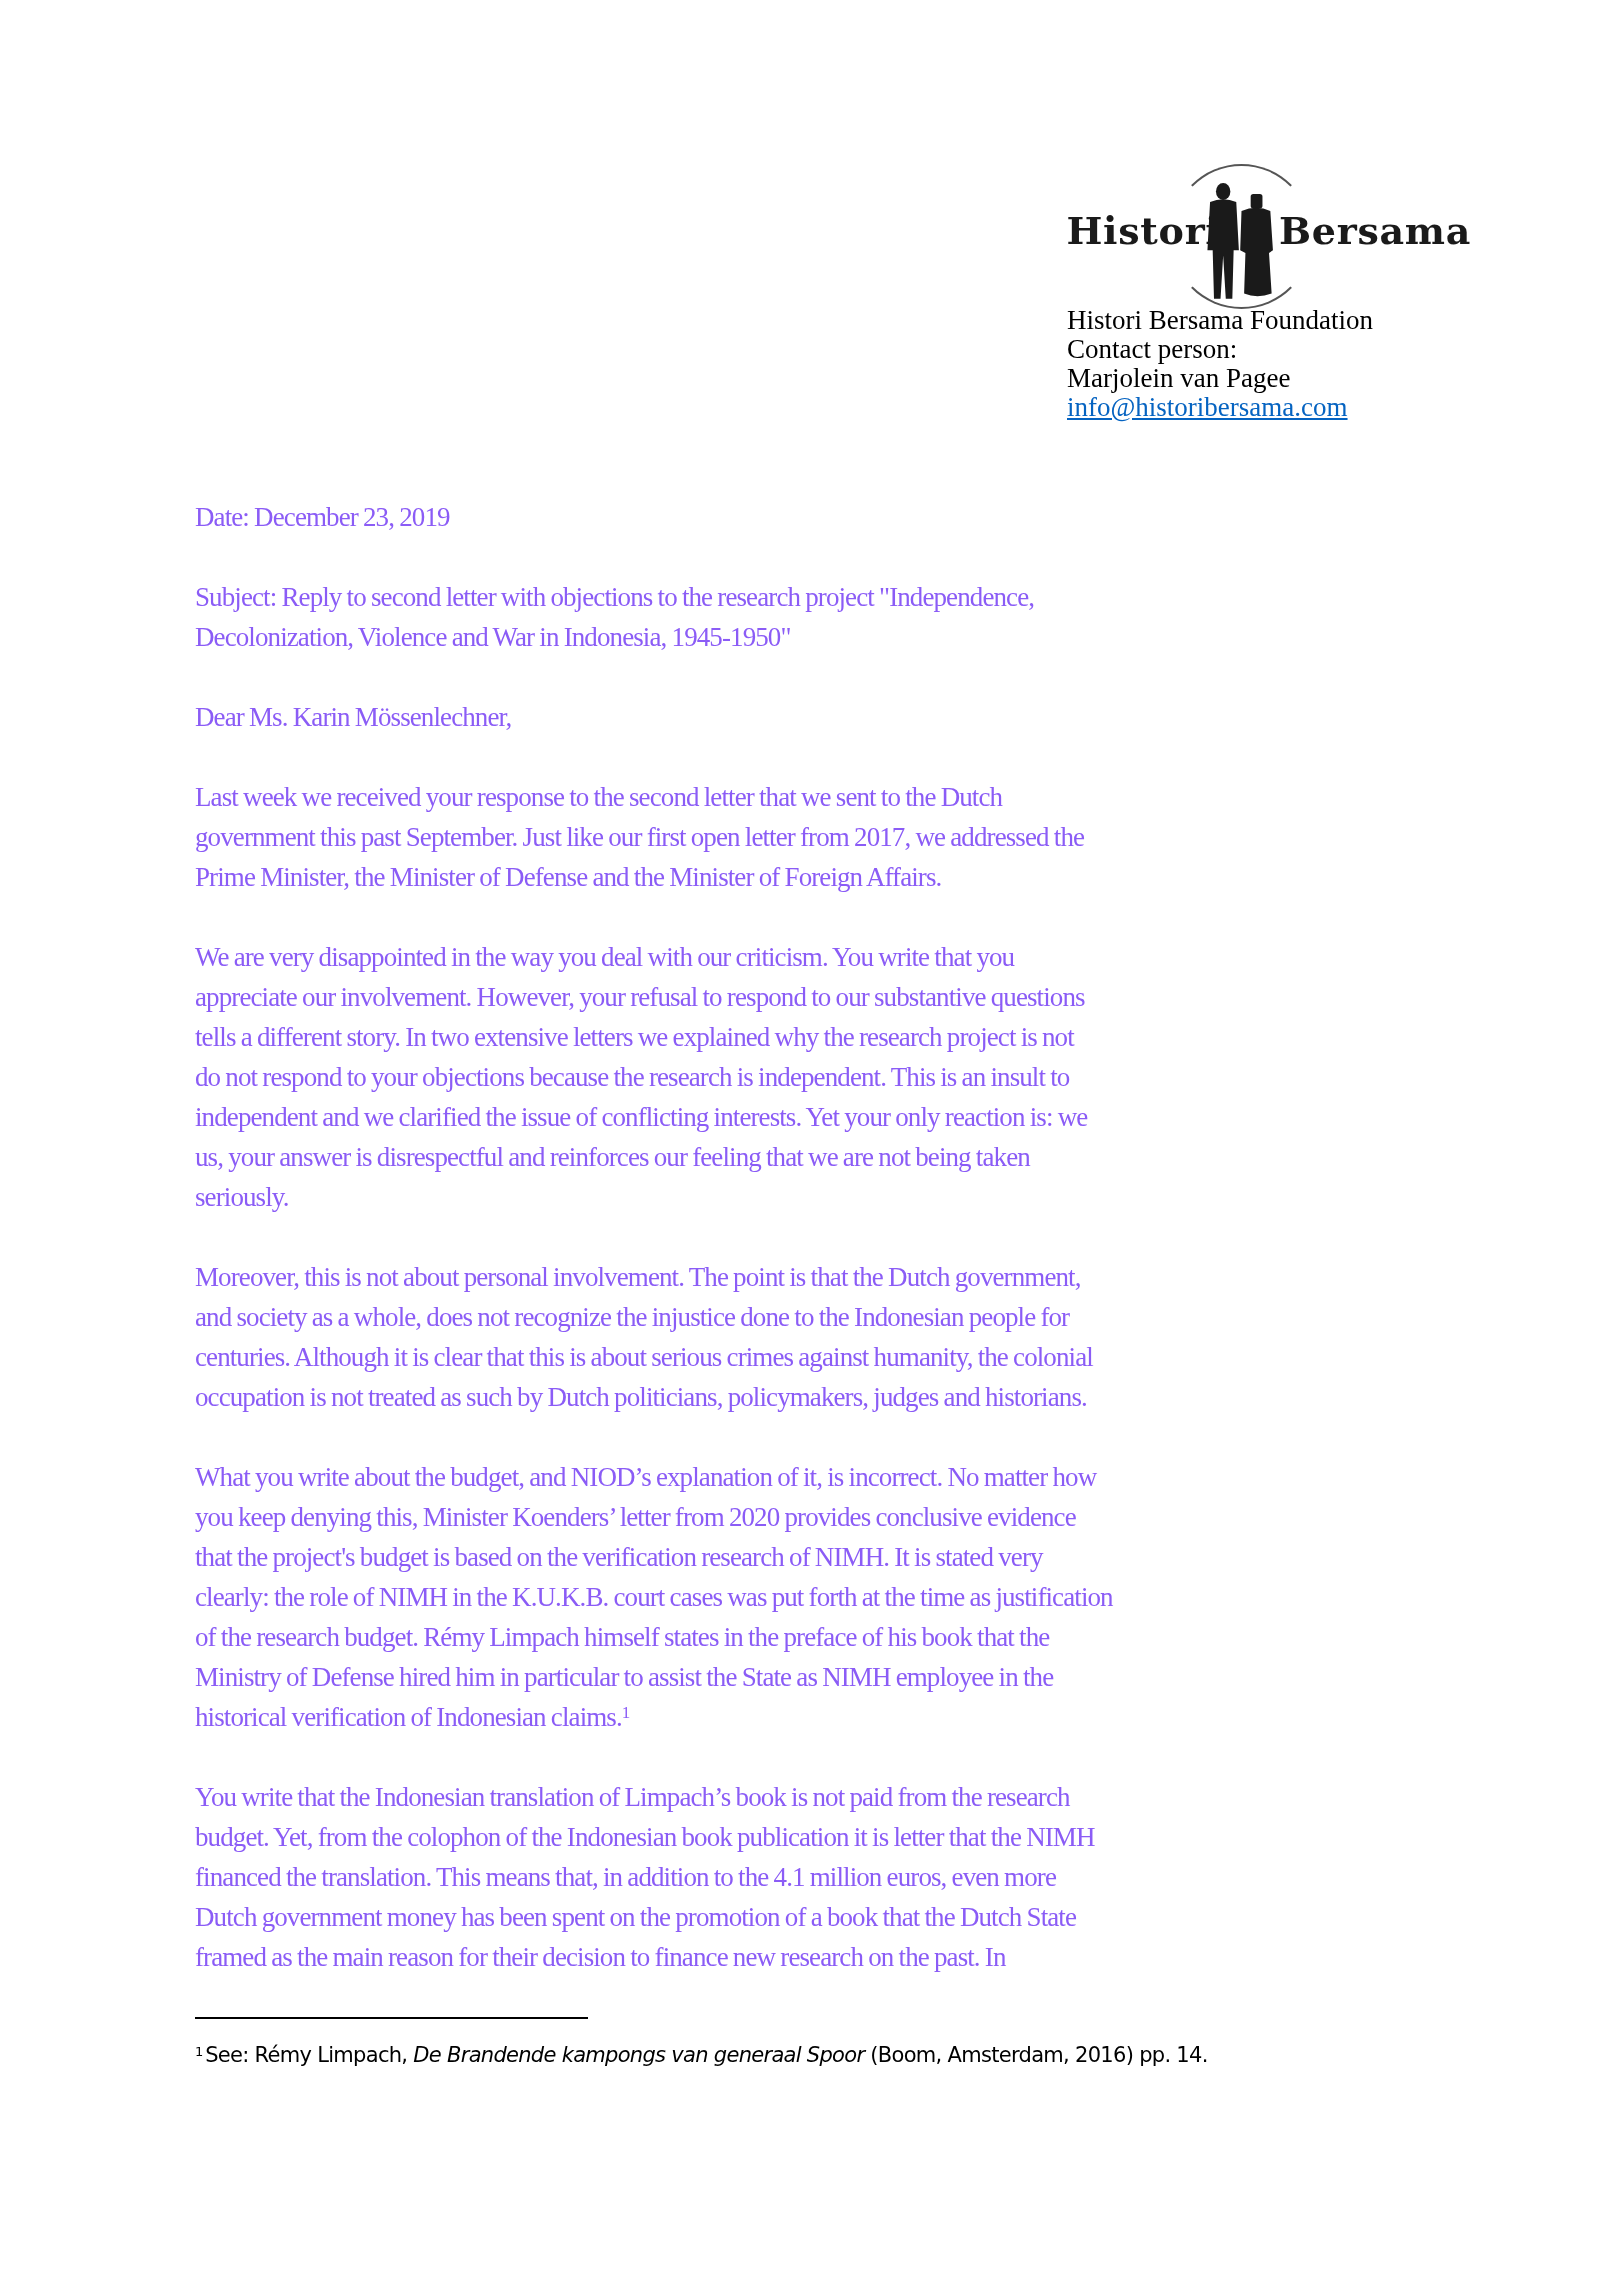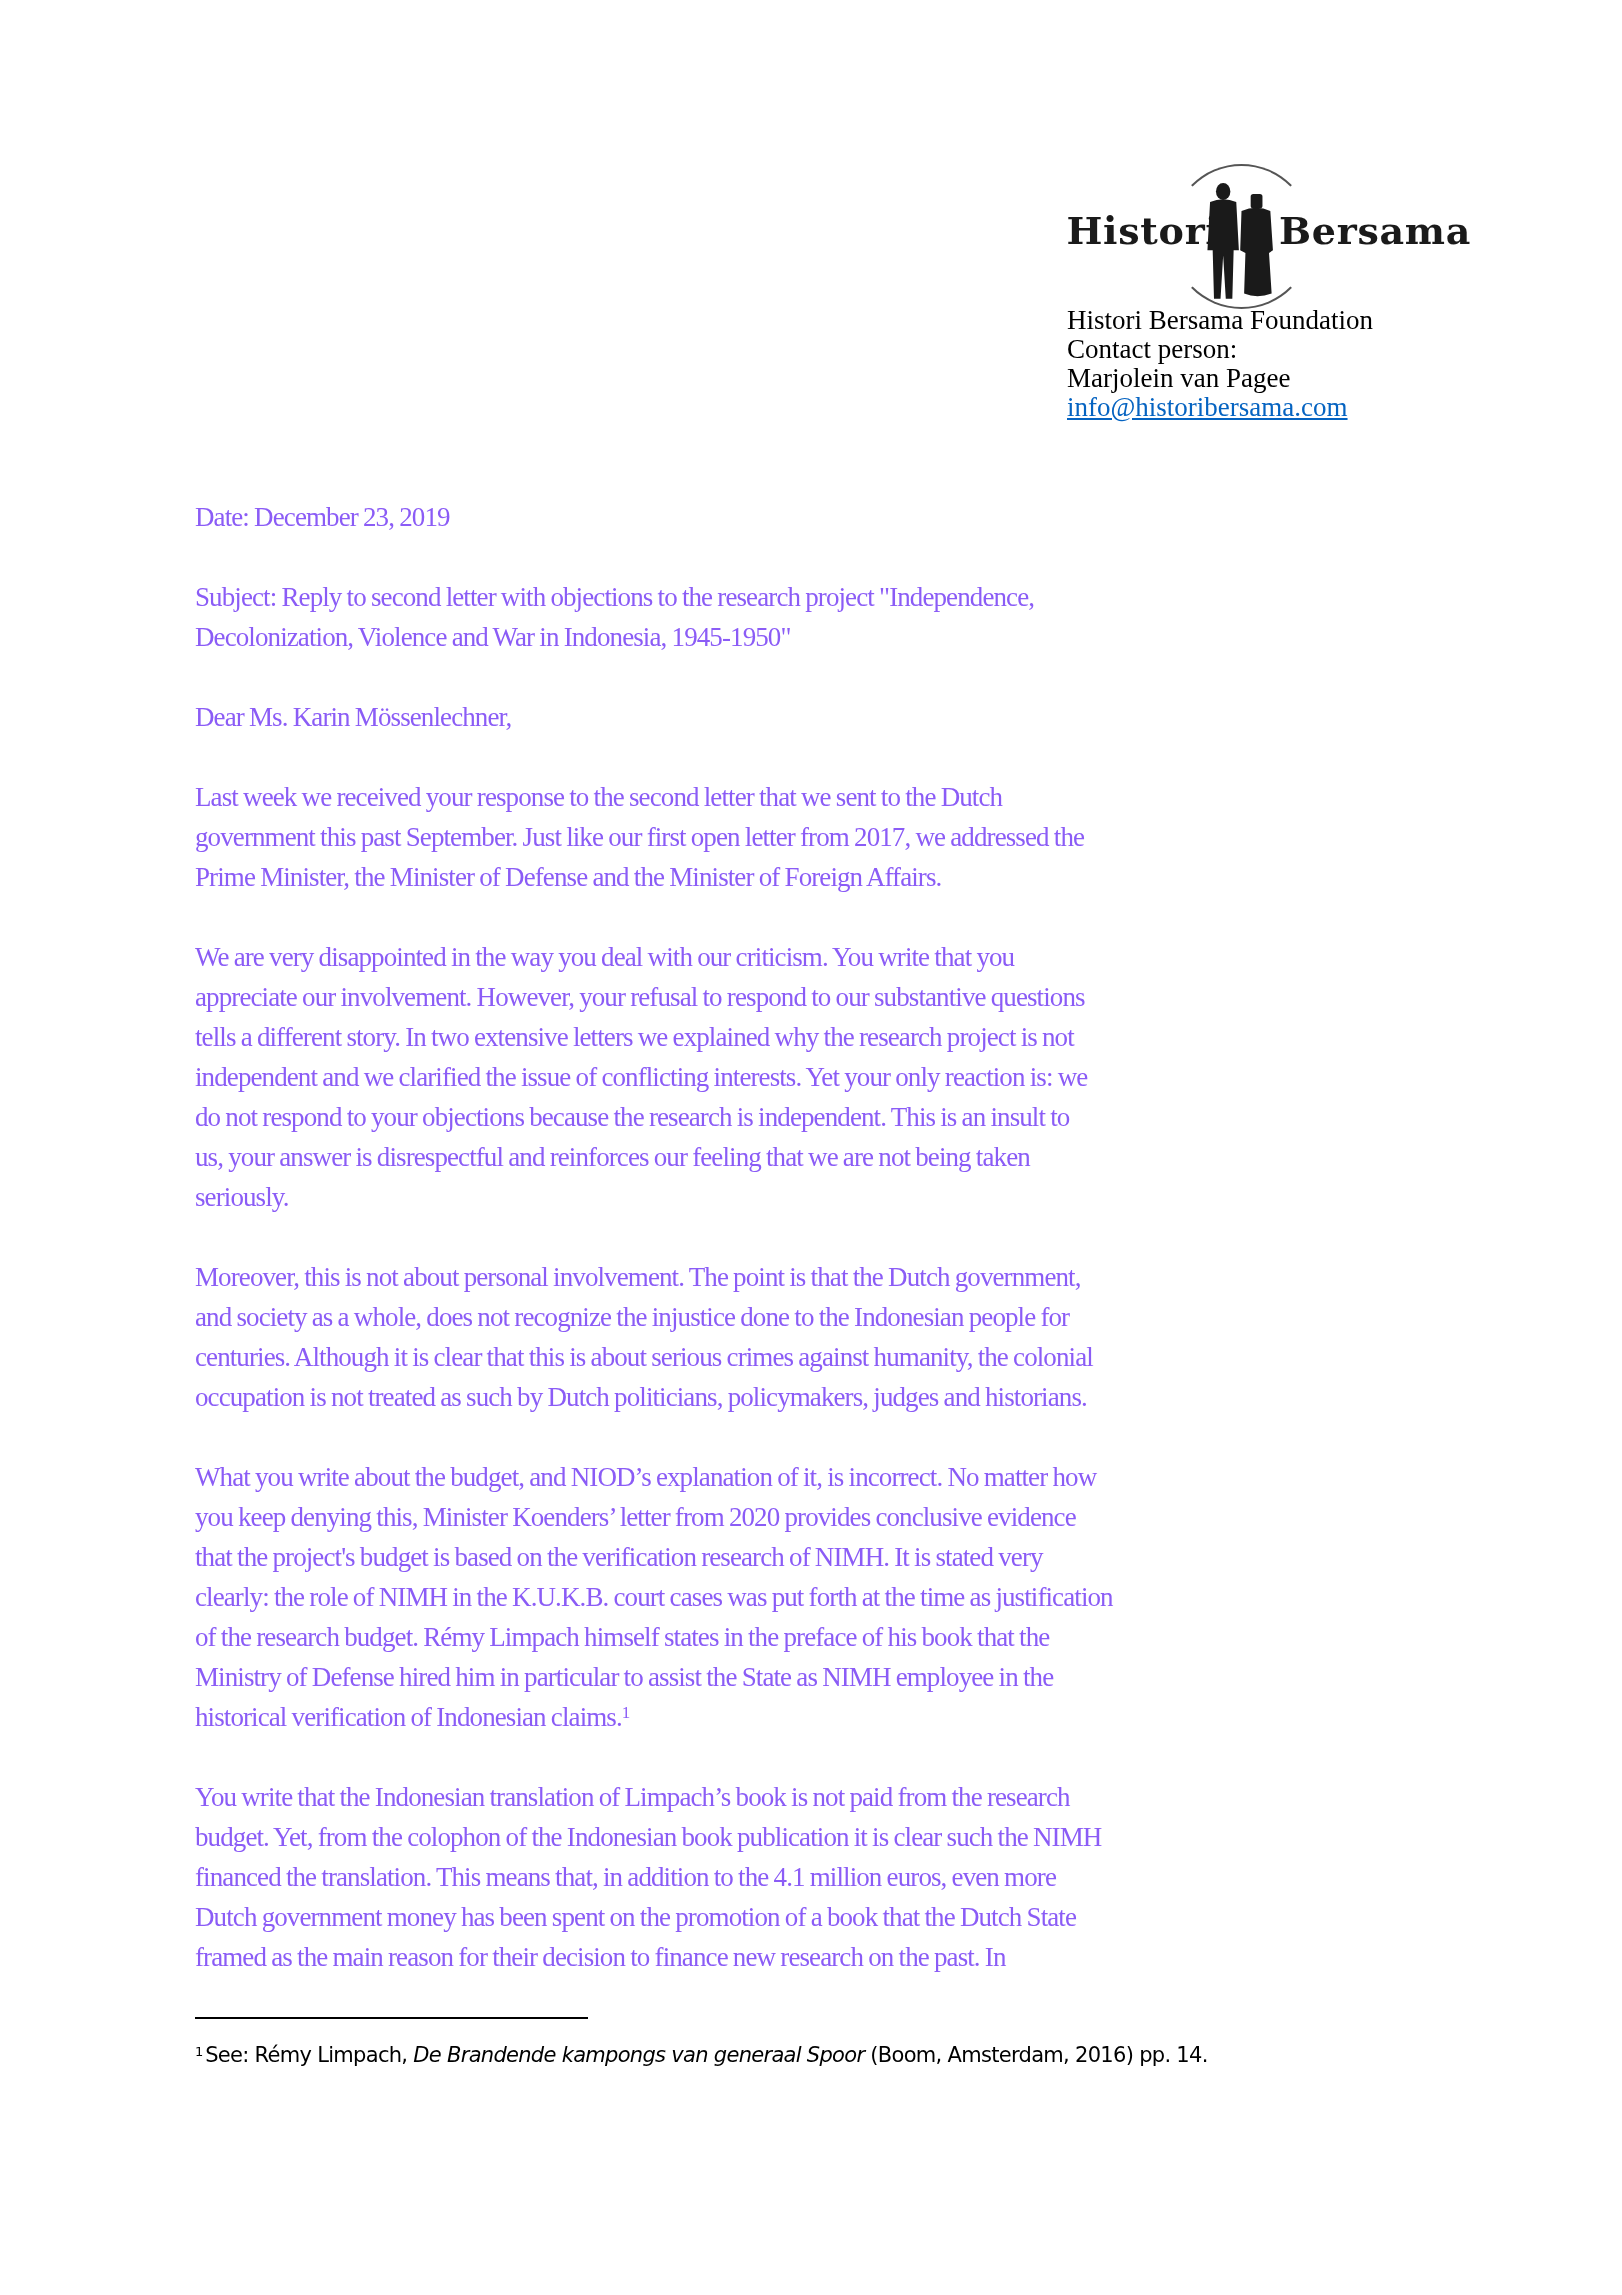--- a/index.html
+++ b/index.html
@@ -72,22 +72,22 @@
     <p>
       <span class="ln">Last week we received your response to the second letter that we sent to the Dutch</span>
       <span class="ln">government this past September. Just like our first open letter from 2017, we addressed the</span>
       <span class="ln">Prime Minister, the Minister of Defense and the Minister of Foreign Affairs.</span>
     </p>
 
     <p>
       <span class="ln">We are very disappointed in the way you deal with our criticism. You write that you</span>
       <span class="ln">appreciate our involvement. However, your refusal to respond to our substantive questions</span>
       <span class="ln">tells a different story. In two extensive letters we explained why the research project is not</span>
+      <span class="ln">do not respond to your objections because the research is independent. This is an insult to</span>
       <span class="ln">independent and we clarified the issue of conflicting interests. Yet your only reaction is: we</span>
-      <span class="ln">do not respond to your objections because the research is independent. This is an insult to</span>
       <span class="ln">us, your answer is disrespectful and reinforces our feeling that we are not being taken</span>
       <span class="ln">seriously.</span>
     </p>
 
     <p>
       <span class="ln">Moreover, this is not about personal involvement. The point is that the Dutch government,</span>
       <span class="ln">and society as a whole, does not recognize the injustice done to the Indonesian people for</span>
       <span class="ln">centuries. Although it is clear that this is about serious crimes against humanity, the colonial</span>
       <span class="ln">occupation is not treated as such by Dutch politicians, policymakers, judges and historians.</span>
     </p>
@@ -97,21 +97,21 @@
       <span class="ln">you keep denying this, Minister Koenders’ letter from 2020 provides conclusive evidence</span>
       <span class="ln">that the project's budget is based on the verification research of NIMH. It is stated very</span>
       <span class="ln">clearly: the role of NIMH in the K.U.K.B. court cases was put forth at the time as justification</span>
       <span class="ln">of the research budget. Rémy Limpach himself states in the preface of his book that the</span>
       <span class="ln">Ministry of Defense hired him in particular to assist the State as NIMH employee in the</span>
       <span class="ln"><span>historical verification of Indonesian claims.</span><sup class="fn">1</sup></span>
     </p>
 
     <p>
       <span class="ln">You write that the Indonesian translation of Limpach’s book is not paid from the research</span>
-      <span class="ln">budget. Yet, from the colophon of the Indonesian book publication it is clear such the NIMH</span>
+      <span class="ln">budget. Yet, from the colophon of the Indonesian book publication it is letter that the NIMH</span>
       <span class="ln">financed the translation. This means that, in addition to the 4.1 million euros, even more</span>
       <span class="ln">Dutch government money has been spent on the promotion of a book that the Dutch State</span>
       <span class="ln">framed as the main reason for their decision to finance new research on the past. In</span>
     </p>
   </div>
 
   <div class="fn-rule"></div>
   <div class="footnote">
     <sup>1</sup><span>See: Rémy Limpach, </span><em>De Brandende kampongs van generaal Spoor</em><span> (Boom, Amsterdam, 2016) pp. 14.</span>
   </div>

